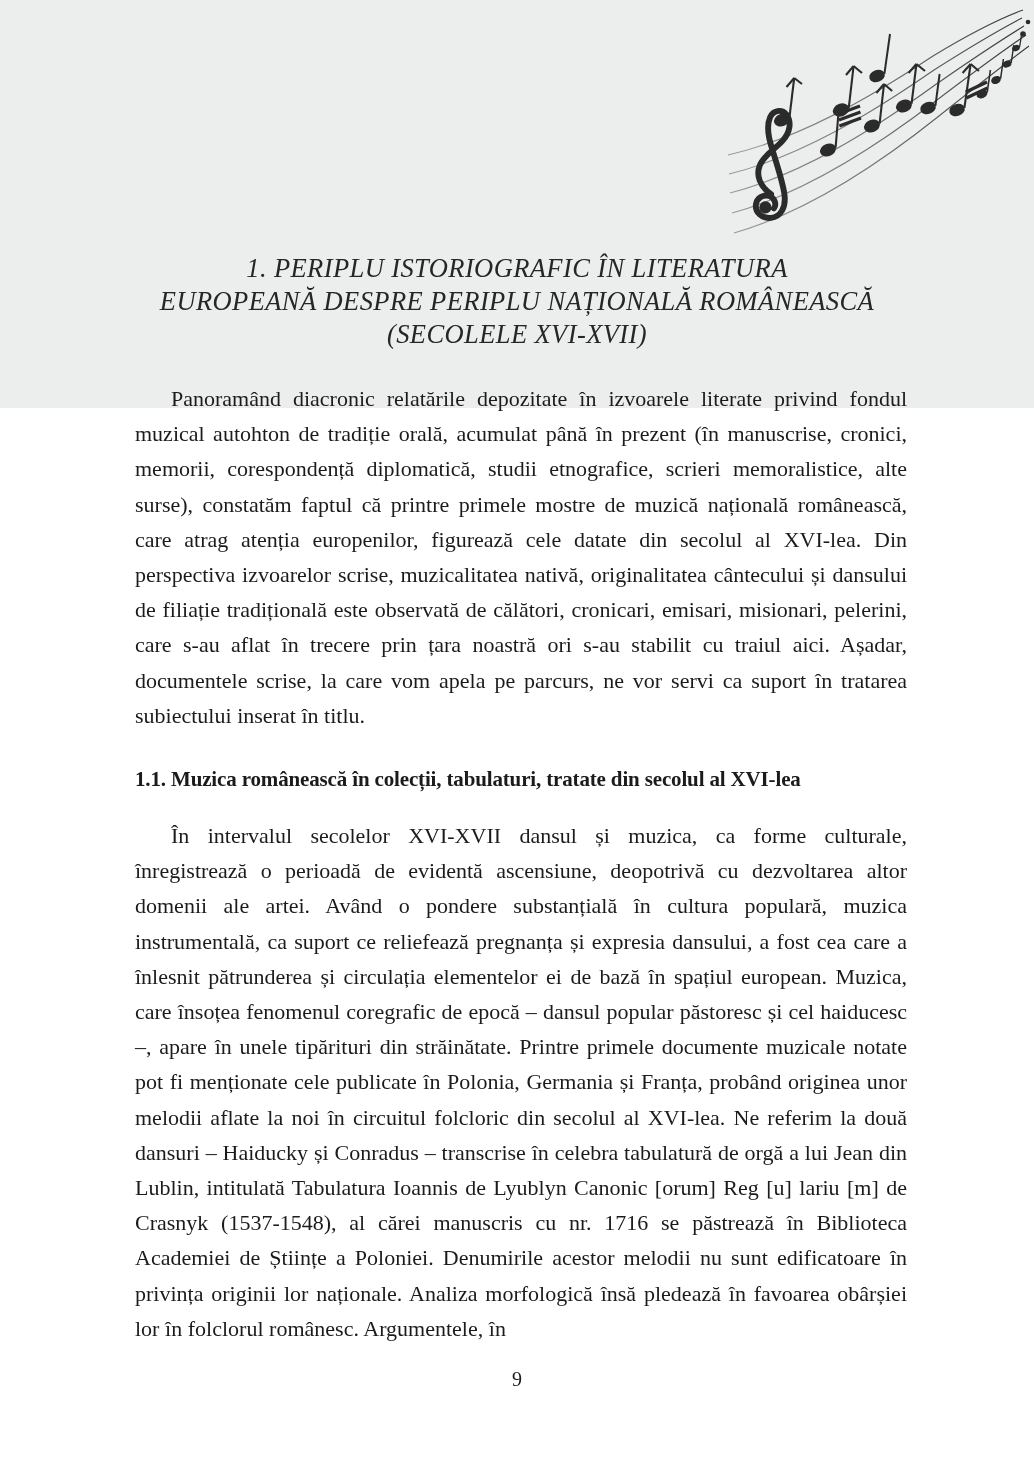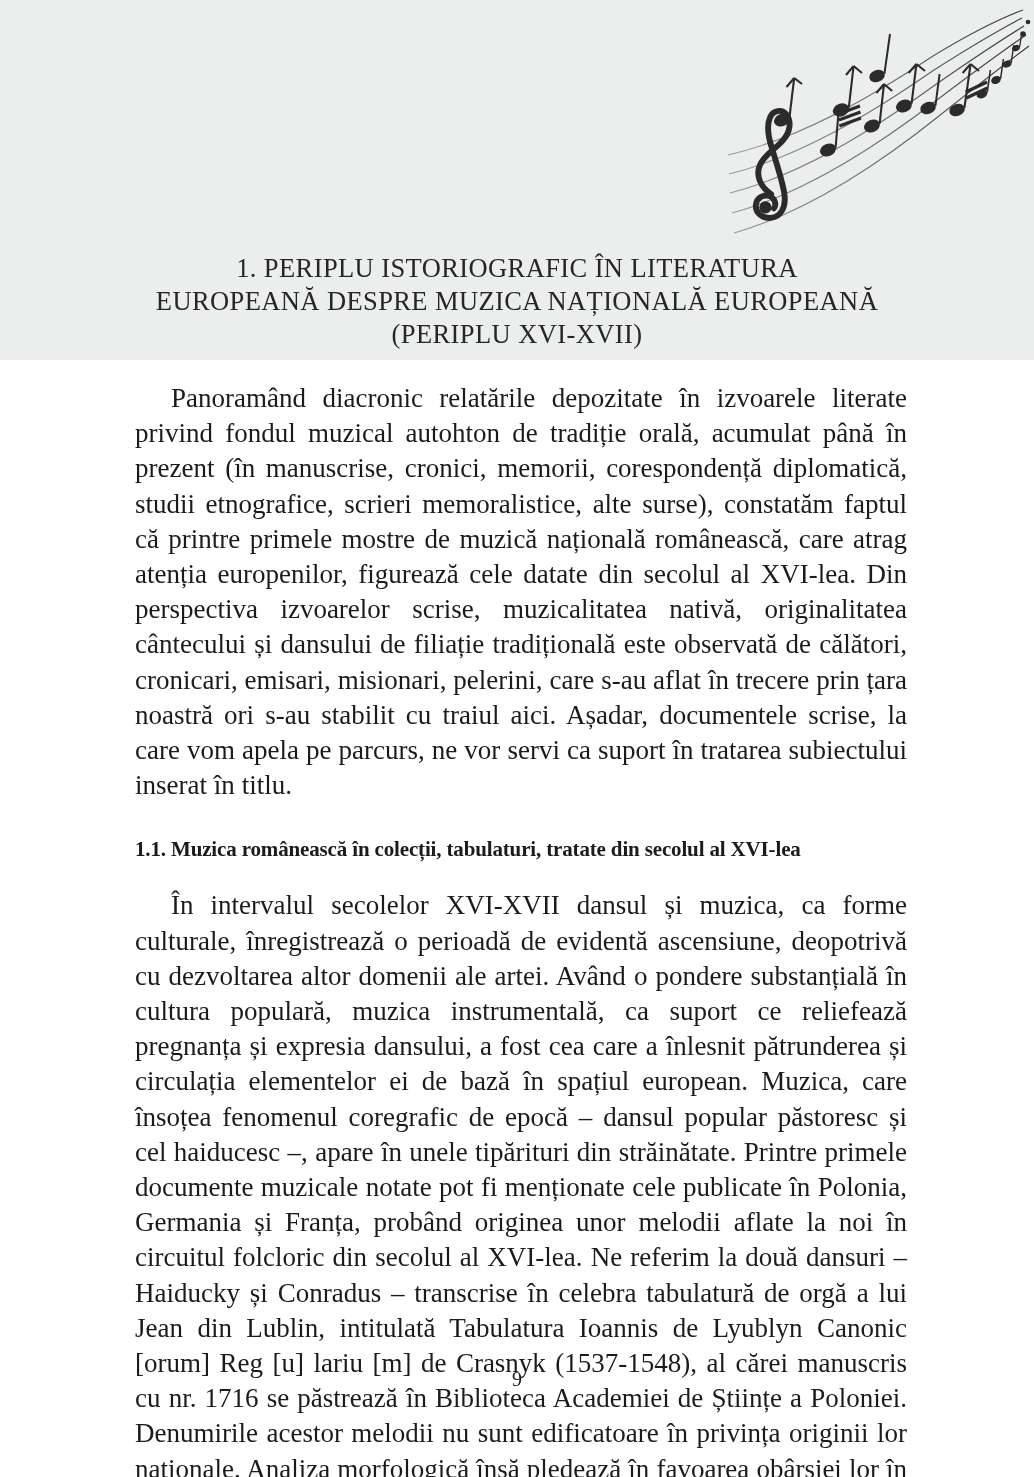--- a/index.html
+++ b/index.html
@@ -15,22 +15,23 @@
     font-family: "Liberation Serif", "DejaVu Serif", serif;
     color: #1b1b1b;
   }
 
   
   #header-band {
     position: absolute;
     left: 0;
     top: 0;
     width: 1034px;
-    height: 360px;
+    height: 408px;
     background: #eceded;
+    font-style: italic;
   }
 
   #music-decoration {
     position: absolute;
     right: 0;
     top: 8px;
     width: 310px;
     height: 230px;
     pointer-events: none;
   }
@@ -54,21 +55,21 @@
   
   #page-body {
     position: absolute;
     left: 135px;
     top: 381px;
     width: 772px;
   }
 
   p.para {
     margin: 0;
-    font-size: 27px;
+    font-size: 22px;
     line-height: 35.2px;
     text-align: justify;
     text-justify: inter-word;
     text-indent: 36px;
     -webkit-hyphens: none;
     hyphens: none;
     word-spacing: 0.1px;
   }
 
   h2.subheading {
@@ -211,22 +212,22 @@
           <path d="M3.6,-1 L6,-16" stroke="#2b2b2b" stroke-width="1.3" fill="none"></path>
         </g>
         <circle cx="299" cy="26" r="2.8"></circle>
         <circle cx="304" cy="14" r="2.3"></circle>
       </g>
     </svg>
   </div>
 
   <div id="chapter-title" style="top:252px;">
     <span class="tline">1. PERIPLU ISTORIOGRAFIC ÎN LITERATURA</span>
-    <span class="tline">EUROPEANĂ DESPRE MUZICA NAȚIONALĂ EUROPEANĂ</span>
-    <span class="tline">(PERIPLU XVI-XVII)</span>
+    <span class="tline">EUROPEANĂ DESPRE PERIPLU NAȚIONALĂ ROMÂNEASCĂ</span>
+    <span class="tline">(SECOLELE XVI-XVII)</span>
   </div>
 </div>
 
 <div id="page-body">
 
   <p class="para">Panoramând diacronic relatările depozitate în izvoarele literate privind fondul muzical autohton de tradiție orală, acumulat până în prezent (în manuscrise, cronici, memorii, corespondență diplomatică, studii etnografice, scrieri memoralistice, alte surse), constatăm faptul că printre primele mostre de muzică națională românească, care atrag atenția europenilor, figurează cele datate din secolul al XVI-lea. Din perspectiva izvoarelor scrise, muzicalitatea nativă, originalitatea cântecului și dansului de filiație tradițională este observată de călători, cronicari, emisari, misionari, pelerini, care s-au aflat în trecere prin țara noastră ori s-au stabilit cu traiul aici. Așadar, documentele scrise, la care vom apela pe parcurs, ne vor servi ca suport în tratarea subiectului inserat în titlu.</p>
 
   <div class="sp-para-to-sub"></div>
 
   <h2 class="subheading">1.1. Muzica românească în colecții, tabulaturi, tratate din secolul al XVI-lea</h2>

